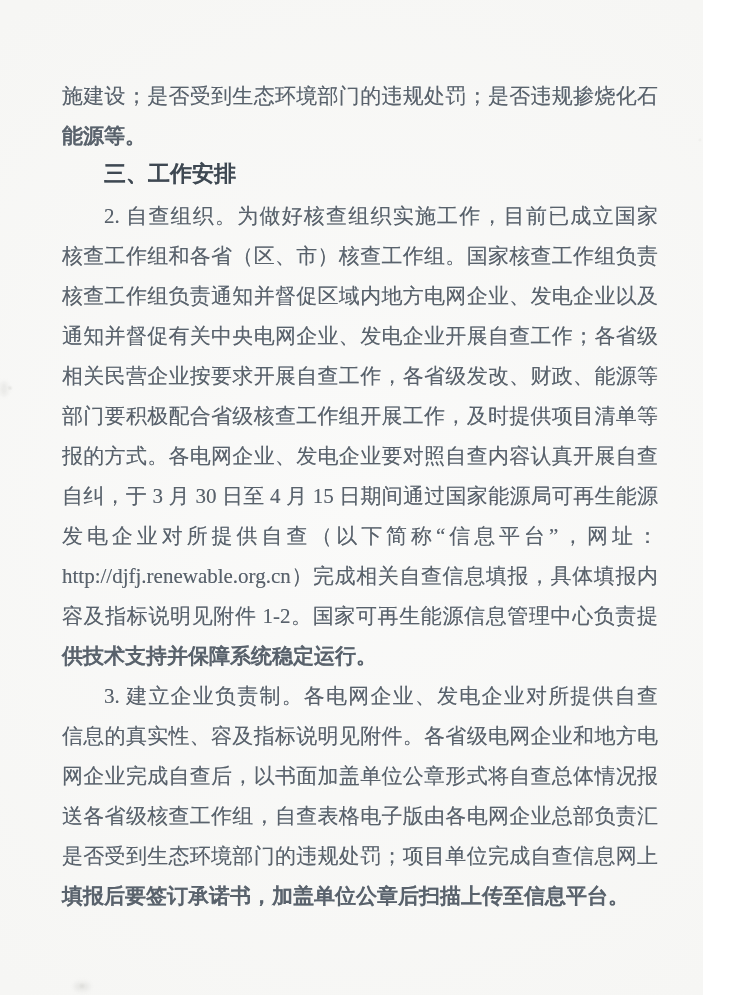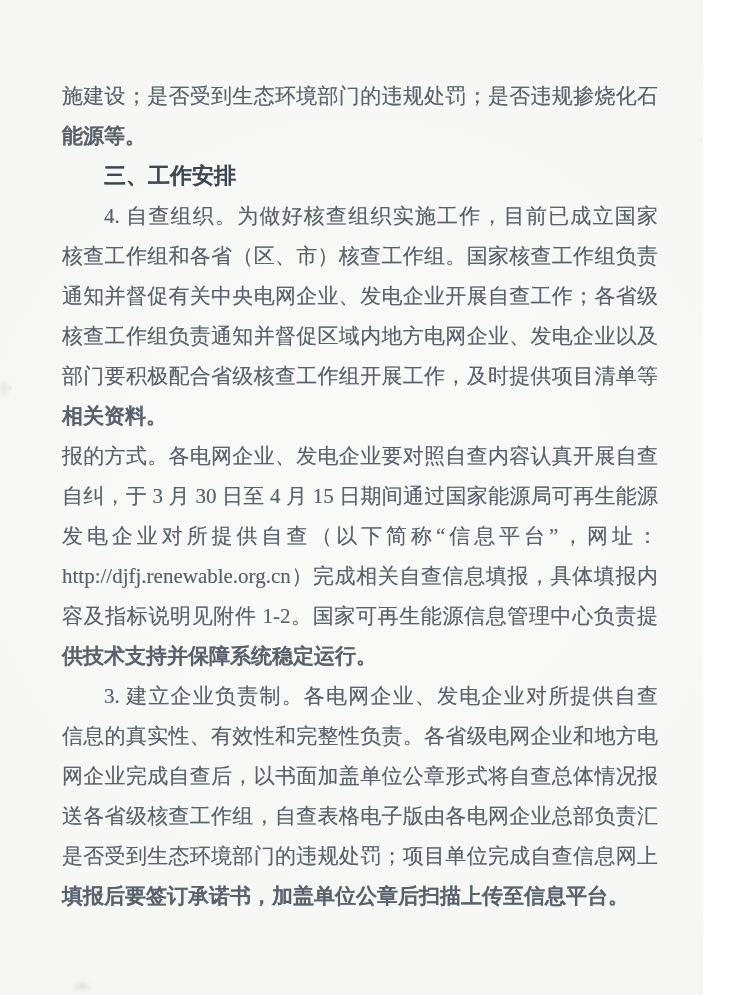--- a/index.html
+++ b/index.html
@@ -33,21 +33,21 @@
     color: var(--ink, #59626c);
     text-align: justify;
     text-justify: inter-character;
     white-space: nowrap;
     text-shadow: 0 0 0.6px rgba(100,110,120,0.55);
   }
   .line.full { text-align-last: justify; }
   .line.end  { text-align-last: left; font-weight: bold; }
   .line.indent { text-indent: 42px; }
   .line.heading {
-    font-family: Liberation Sans, sans-serif;
+    font-family: Liberation Mono, monospace;
     font-weight: bold;
     font-size: 22px;
     color: var(--heading-ink, #3e4852);
     text-align: right;
     text-align-last: left;
     text-shadow: 0 0 0.5px rgba(62,72,82,0.6);
   }
   .smudge {
     position: absolute;
     border-radius: 50%;
@@ -59,32 +59,32 @@
 </head>
 <body>
 
 <div class="page">
   <div class="smudge s1"></div>
   <div class="smudge s2"></div>
   <div class="textblock" id="textblock">
       <div class="line body full">施建设；是否受到生态环境部门的违规处罚；是否违规掺烧化石</div>
       <div class="line body end">能源等。</div>
       <div class="line heading indent end">三、工作安排</div>
-      <div class="line body indent full">4. 自查组织。为做好核查组织实施工作，目前已成立国家</div>
+      <div class="line body indent full">2. 自查组织。为做好核查组织实施工作，目前已成立国家</div>
       <div class="line body full">核查工作组和各省（区、市）核查工作组。国家核查工作组负责</div>
+      <div class="line body full">核查工作组负责通知并督促区域内地方电网企业、发电企业以及</div>
       <div class="line body full">通知并督促有关中央电网企业、发电企业开展自查工作；各省级</div>
-      <div class="line body full">核查工作组负责通知并督促区域内地方电网企业、发电企业以及</div>
+      <div class="line body full">相关民营企业按要求开展自查工作，各省级发改、财政、能源等</div>
       <div class="line body full">部门要积极配合省级核查工作组开展工作，及时提供项目清单等</div>
-      <div class="line body end">相关资料。</div>
       <div class="line body full">报的方式。各电网企业、发电企业要对照自查内容认真开展自查</div>
       <div class="line body full">自纠，于 3 月 30 日至 4 月 15 日期间通过国家能源局可再生能源</div>
       <div class="line body full">发电企业对所提供自查（以下简称“信息平台”，网址：</div>
       <div class="line body full">http://djfj.renewable.org.cn）完成相关自查信息填报，具体填报内</div>
       <div class="line body full">容及指标说明见附件 1-2。国家可再生能源信息管理中心负责提</div>
       <div class="line body end">供技术支持并保障系统稳定运行。</div>
       <div class="line body indent full">3. 建立企业负责制。各电网企业、发电企业对所提供自查</div>
-      <div class="line body full">信息的真实性、有效性和完整性负责。各省级电网企业和地方电</div>
+      <div class="line body full">信息的真实性、容及指标说明见附件。各省级电网企业和地方电</div>
       <div class="line body full">网企业完成自查后，以书面加盖单位公章形式将自查总体情况报</div>
       <div class="line body full">送各省级核查工作组，自查表格电子版由各电网企业总部负责汇</div>
       <div class="line body full">是否受到生态环境部门的违规处罚；项目单位完成自查信息网上</div>
       <div class="line body end">填报后要签订承诺书，加盖单位公章后扫描上传至信息平台。</div>
     </div>
 </div>
 
 </body></html>

